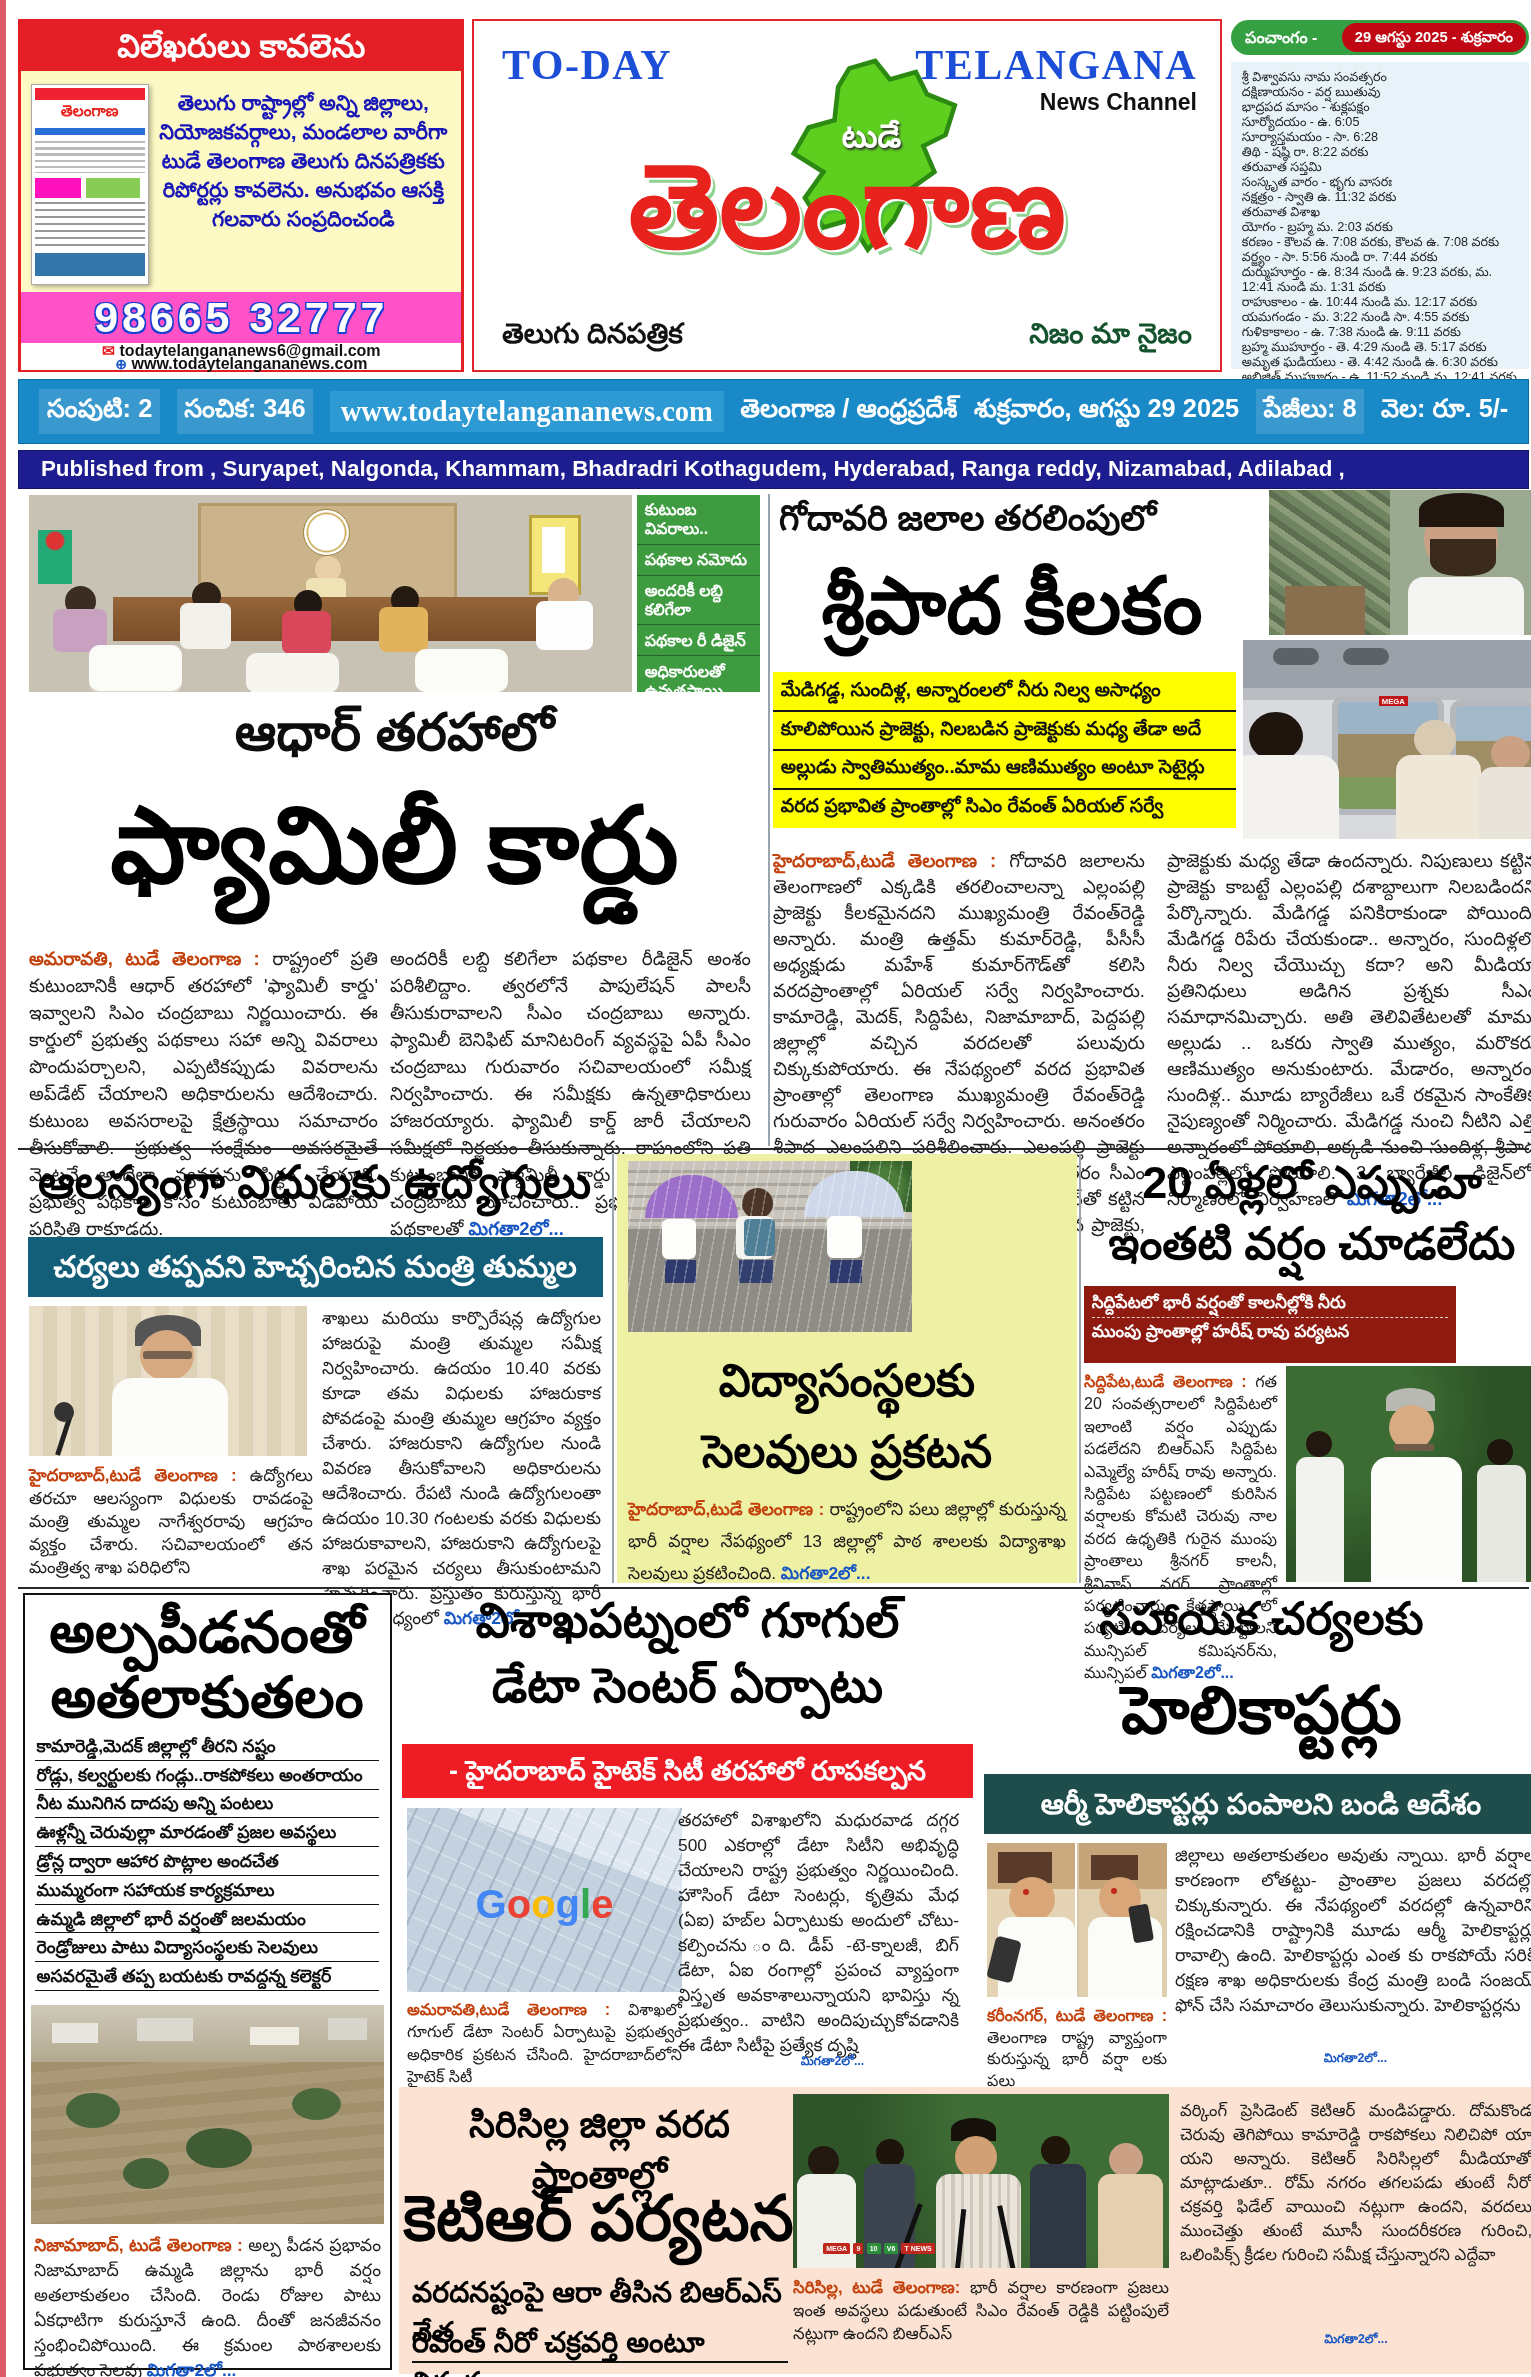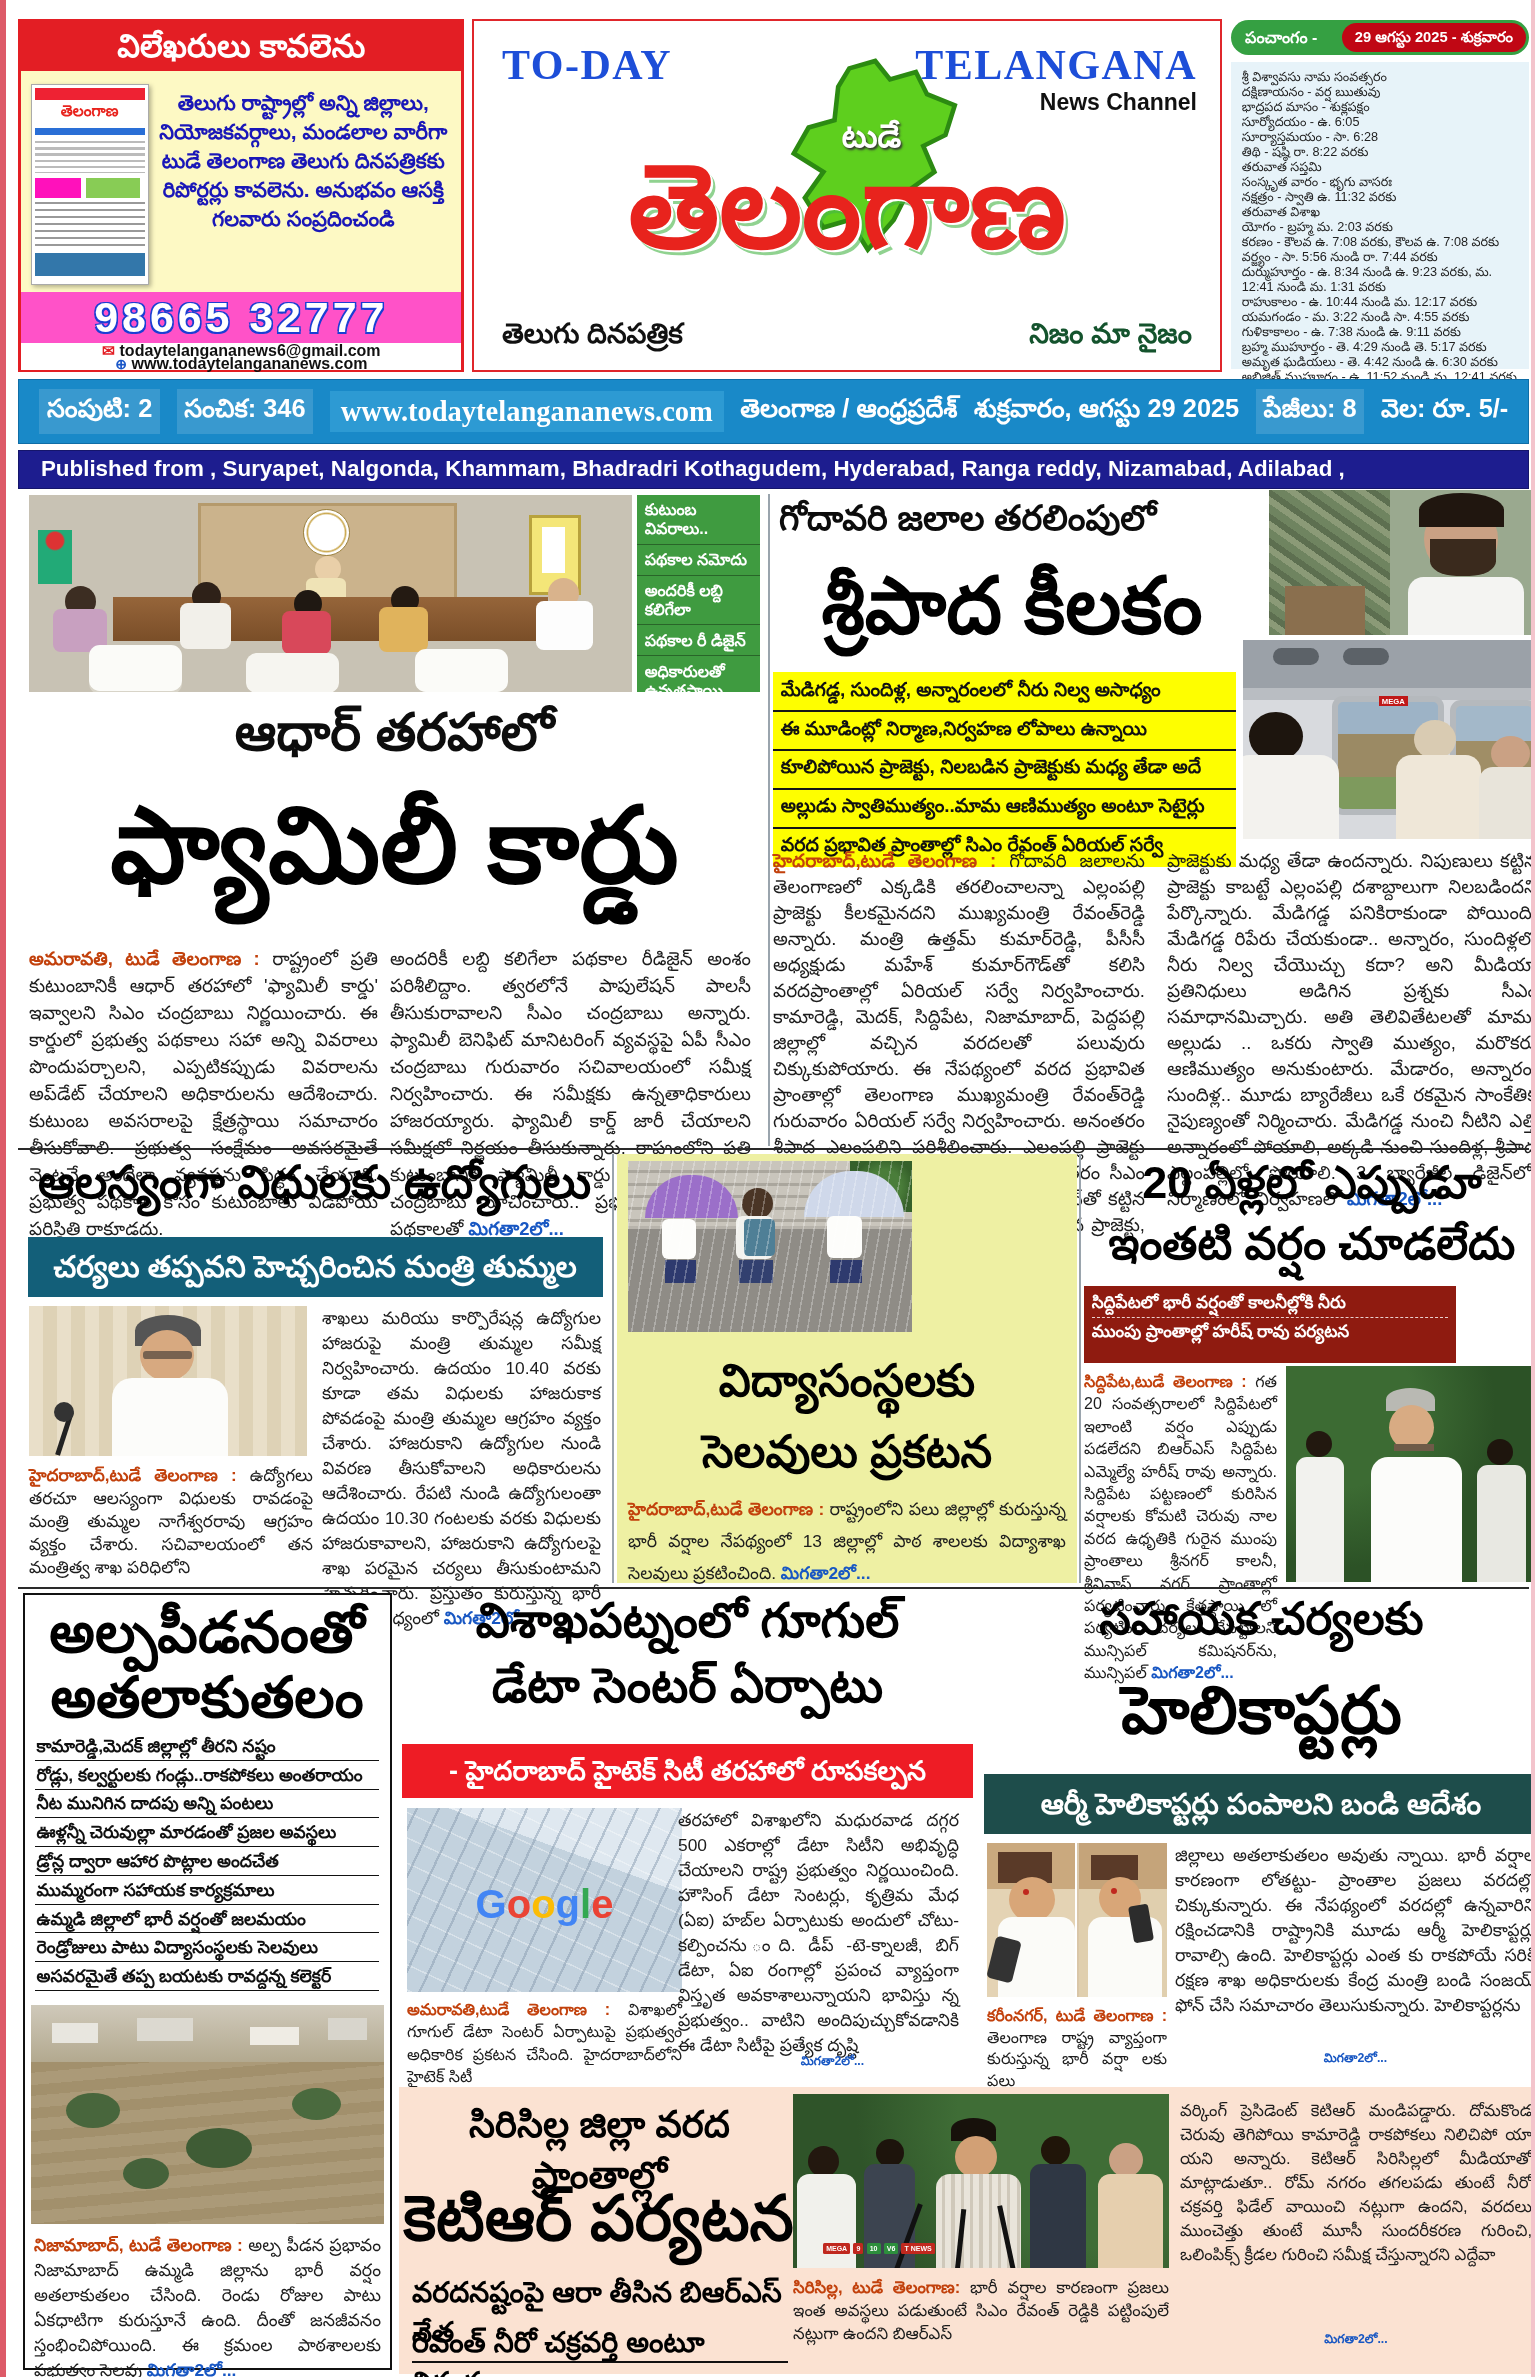--- a/index.html
+++ b/index.html
@@ -259,21 +259,20 @@
     <div class="exit-chip">MEGA</div>
     <div class="ph" style="left:2%;top:36%;width:54px;height:49px;border-radius:50%;background:#1d150e;"></div>
     <div class="ph" style="left:-4%;top:58%;width:108px;height:44%;background:#f3f2ee;border-radius:18.5px 18.5px 0 0;"></div>
     <div class="ph" style="left:58%;top:40%;width:42px;height:39px;border-radius:50%;background:#d9cbb2;"></div>
     <div class="ph" style="left:52%;top:58%;width:85px;height:44%;background:#efe7d8;border-radius:15.4px 15.4px 0 0;"></div>
     <div class="ph" style="left:84%;top:48%;width:39px;height:35px;border-radius:50%;background:#caa184;"></div>
     <div class="ph" style="left:80%;top:64%;width:69px;height:38%;background:#e8e4da;border-radius:14px 14px 0 0;"></div>
   </div>
   <div class="abs" id="yellow-list">
       <div class="yl-item">మేడిగడ్డ, సుందిళ్ల, అన్నారంలలో నీరు నిల్వ అసాధ్యం</div>
-      <div class="yl-item">ఈ మూడింట్లో నిర్మాణ,నిర్వహణ లోపాలు ఉన్నాయి</div>
       <div class="yl-item">కూలిపోయిన ప్రాజెక్టు, నిలబడిన ప్రాజెక్టుకు మధ్య తేడా అదే</div>
       <div class="yl-item">అల్లుడు స్వాతిముత్యం..మామ ఆణిముత్యం అంటూ సెటైర్లు</div>
       <div class="yl-item">వరద ప్రభావిత ప్రాంతాల్లో సిఎం రేవంత్ ఏరియల్ సర్వే</div>
     </div>
   <div class="abs bodytxt sp-col" style="left:767px;width:372px;">
     <span class="lead">హైదరాబాద్,టుడే తెలంగాణ :</span>
     <span>గోదావరి జలాలను తెలంగాణలో ఎక్కడికి తరలించాలన్నా ఎల్లంపల్లి ప్రాజెక్టు కీలకమైనదని ముఖ్యమంత్రి రేవంత్‌రెడ్డి అన్నారు. మంత్రి ఉత్తమ్ కుమార్‌రెడ్డి, పీసీసీ అధ్యక్షుడు మహేశ్ కుమార్‌గౌడ్‌తో కలిసి వరదప్రాంతాల్లో ఏరియల్ సర్వే నిర్వహించారు. కామారెడ్డి, మెదక్, సిద్దిపేట, నిజామాబాద్, పెద్దపల్లి జిల్లాల్లో వచ్చిన వరదలతో పలువురు చిక్కుకుపోయారు. ఈ నేపథ్యంలో వరద ప్రభావిత ప్రాంతాల్లో తెలంగాణ ముఖ్యమంత్రి రేవంత్‌రెడ్డి గురువారం ఏరియల్ సర్వే నిర్వహించారు. అనంతరం శ్రీపాద ఎల్లంపల్లిని పరిశీలించారు. ఎల్లంపల్లి ప్రాజెక్టు వద్ద వరద ప్రవాహాన్ని పరిశీలించిన అనంతరం సీఎం మీడియాతో మాట్లాడారు. స్ట్రాటజిక్ లొకేషన్‌తో కట్టిన ప్రాజెక్టు శ్రీపాద ఎల్లంపల్లి అని.. కూలిపోయిన ప్రాజెక్టు, నిలబడిన</span>
   </div>
   <div class="abs bodytxt sp-col" style="left:1161px;width:370px;">
     <span>ప్రాజెక్టుకు మధ్య తేడా ఉందన్నారు. నిపుణులు కట్టిన ప్రాజెక్టు కాబట్టే ఎల్లంపల్లి దశాబ్దాలుగా నిలబడిందని పేర్కొన్నారు. మేడిగడ్డ పనికిరాకుండా పోయింది. మేడిగడ్డ రిపేరు చేయకుండా.. అన్నారం, సుందిళ్లలో నీరు నిల్వ చేయొచ్చు కదా? అని మీడియా ప్రతినిధులు అడిగిన ప్రశ్నకు సీఎం సమాధానమిచ్చారు. అతి తెలివితేటలతో మామ, అల్లుడు .. ఒకరు స్వాతి ముత్యం, మరొకరు ఆణిముత్యం అనుకుంటారు. మేడారం, అన్నారం, సుందిళ్ల.. మూడు బ్యారేజీలు ఒకే రకమైన సాంకేతిక నైపుణ్యంతో నిర్మించారు. మేడిగడ్డ నుంచి నీటిని ఎత్తి అన్నారంలో పోయాలి, అక్కడి నుంచి సుందిళ్ల, శ్రీపాద ఎల్లంపల్లిలో పోయాలి. 3 బ్యారేజీల డిజైన్‌లో, నిర్మాణంలో, నిర్వహణలో</span>

